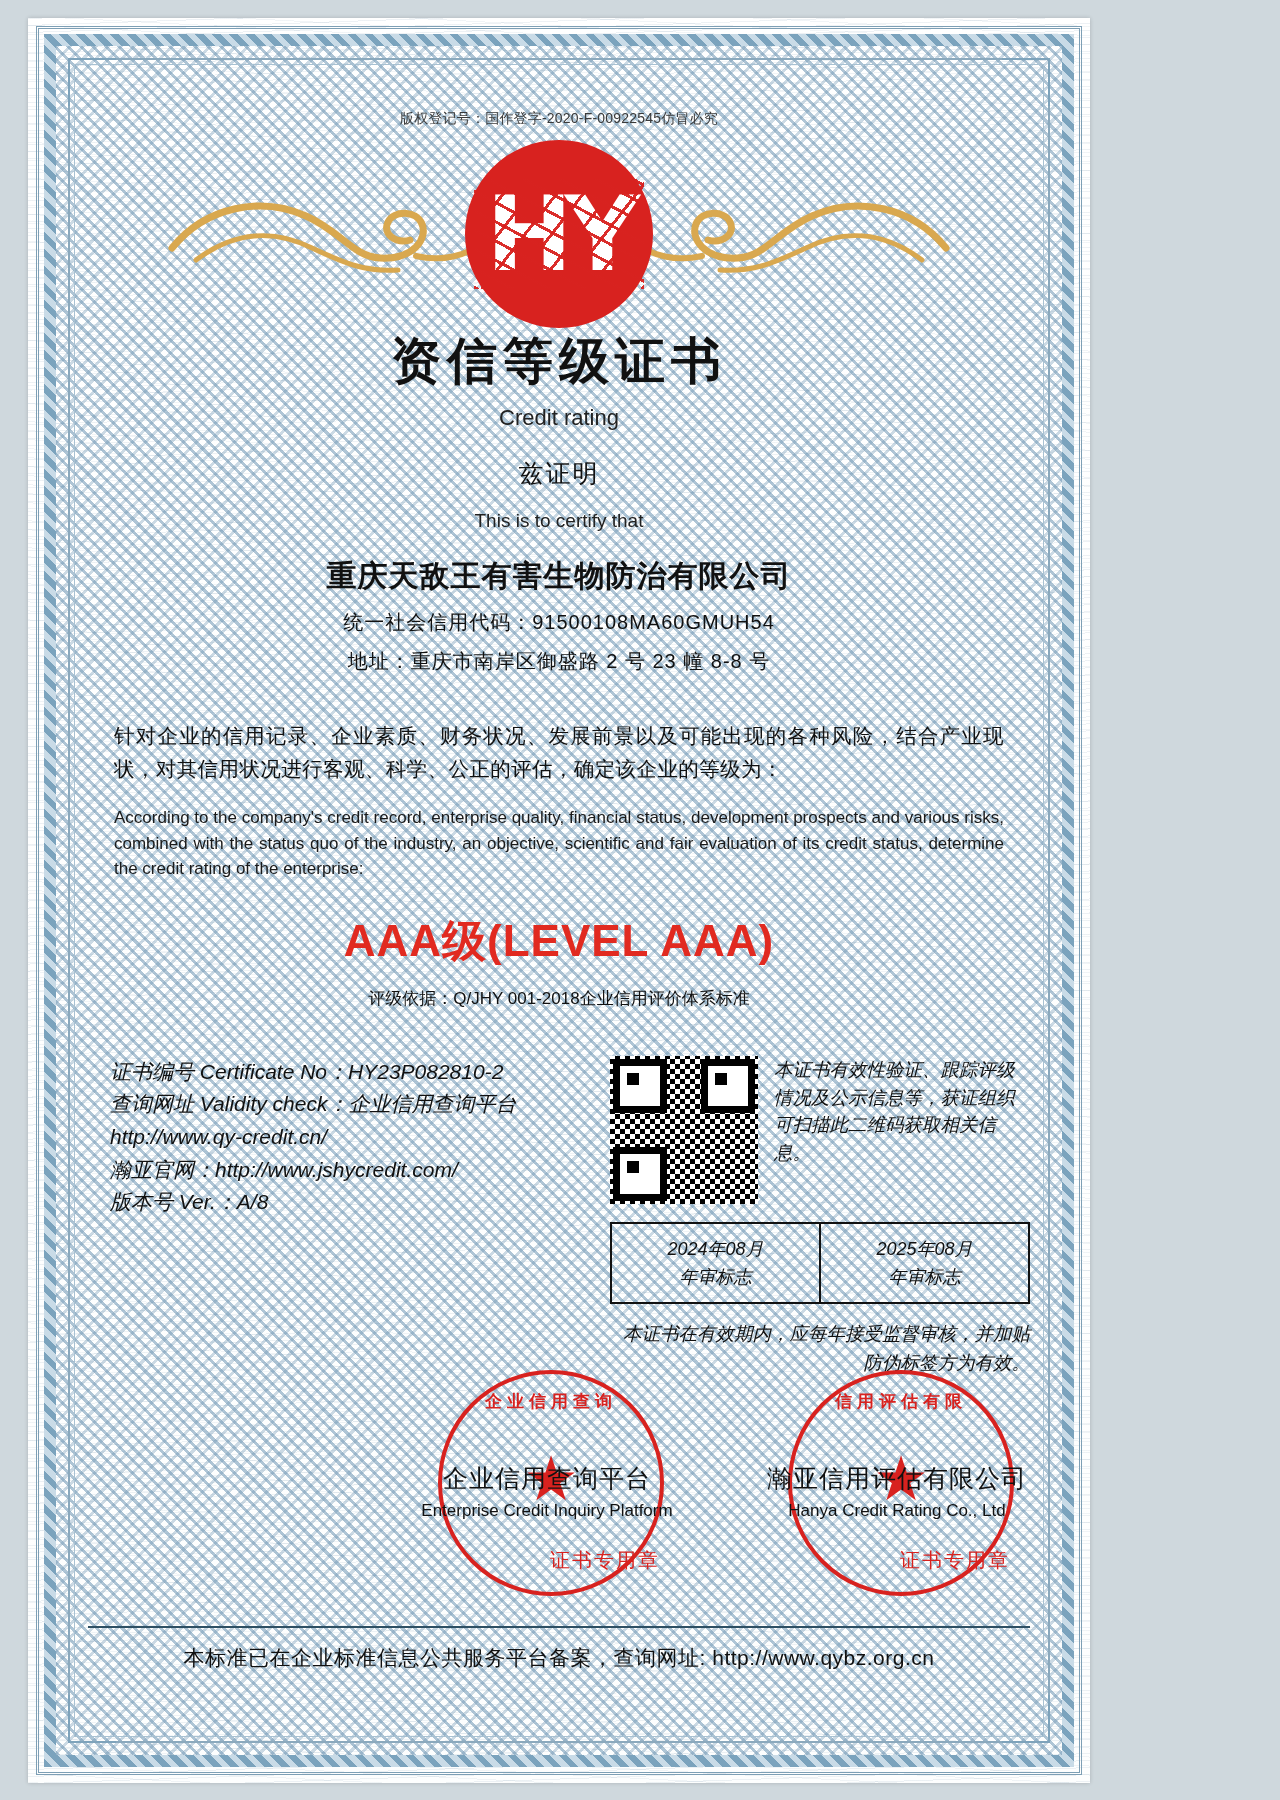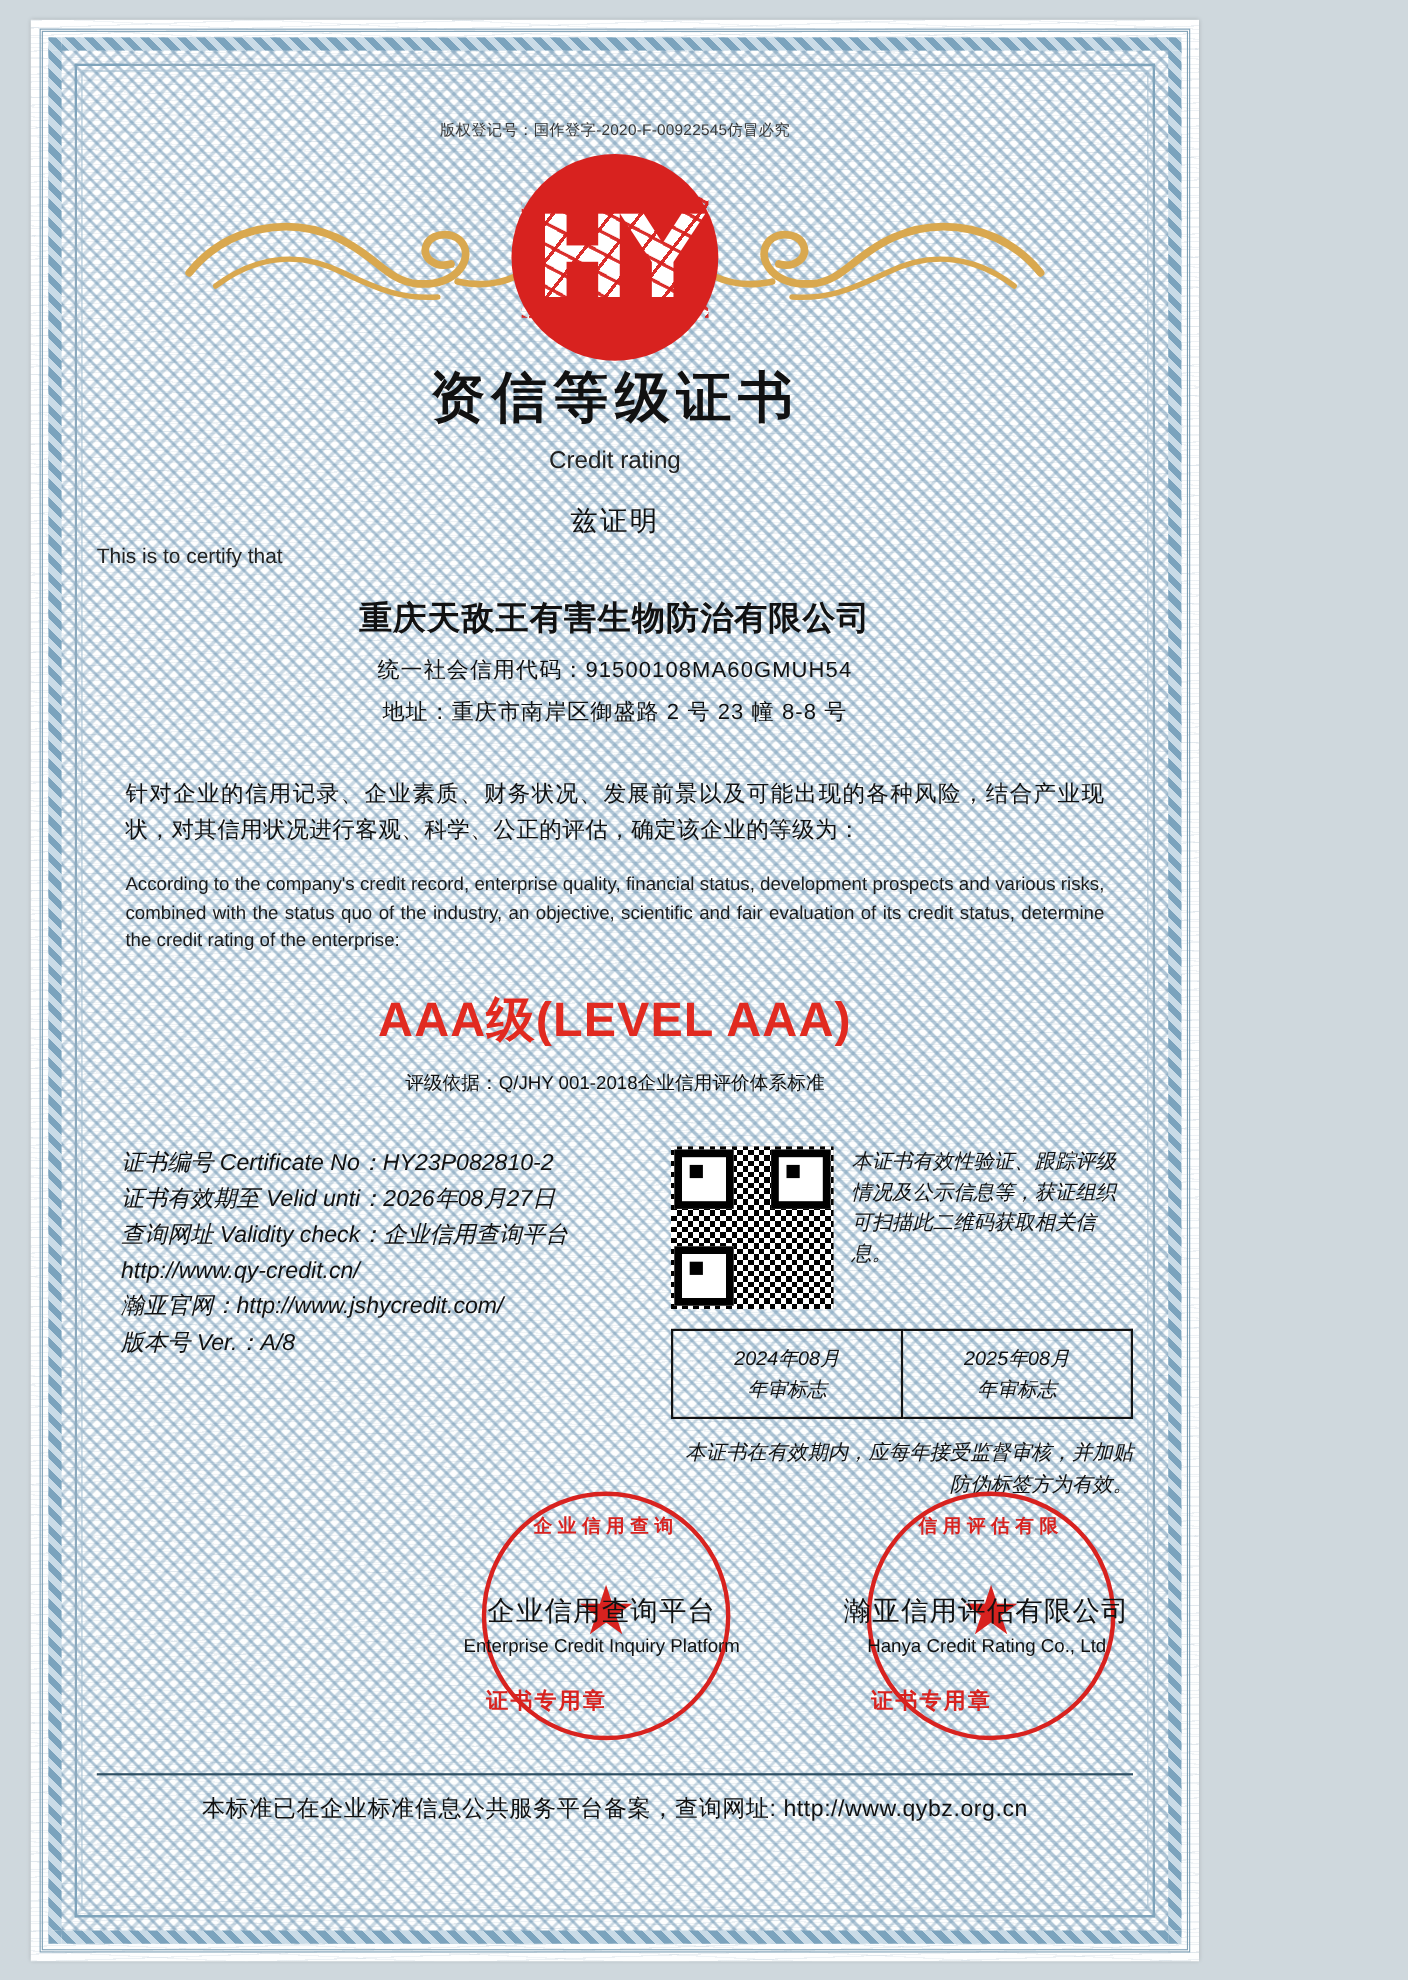--- a/index.html
+++ b/index.html
@@ -126,21 +126,21 @@
   .title-en{
     text-align:center;
     font-size:22px;
     color:#222;
     margin-top:10px;
   }
   .certify-cn{
     text-align:center;font-size:25px;color:#111;margin-top:26px;letter-spacing:2px;
   }
   .certify-en{
-    text-align:left;font-size:19px;color:#222;margin-top:6px;
+    text-align:center;font-size:19px;color:#222;margin-top:20px;
   }
   .company{
     text-align:center;
     font-size:30px;
     font-weight:bold;
     color:#111;
     margin-top:24px;
     letter-spacing:1px;
   }
   .meta-line{
@@ -246,22 +246,22 @@
   .seal.right{left:700px;}
   .seal .star{
     position:absolute;left:50%;top:50%;transform:translate(-50%,-56%);
     font-size:62px;line-height:1;color:#d8221f;
   }
   .seal .arc{
     position:absolute;left:0;right:0;top:16px;text-align:center;
     font-size:17px;font-weight:bold;letter-spacing:5px;
   }
   .seal .bottom-text{
-    position:absolute;left:0;right:0;bottom:18px;text-align:left;
-    font-size:20px;font-weight:bold;letter-spacing:2px;
+    position:absolute;left:0;right:0;bottom:18px;text-align:right;
+    font-size:20px;font-weight:normal;letter-spacing:2px;
   }
   .seal-caption{
     position:absolute;top:92px;width:300px;text-align:center;
   }
   .seal-caption .cn{font-size:25px;color:#111;font-weight:500;letter-spacing:1px;}
   .seal-caption .en{font-size:17px;color:#111;margin-top:6px;}
   .cap-left{left:309px;}
   .cap-right{left:659px;}
 
   .footer{
@@ -321,21 +321,20 @@
       <div class="para-cn">针对企业的信用记录、企业素质、财务状况、发展前景以及可能出现的各种风险，结合产业现状，对其信用状况进行客观、科学、公正的评估，确定该企业的等级为：</div>
       <div class="para-en">According to the company's credit record, enterprise quality, financial status, development prospects and various risks, combined with the status quo of the industry, an objective, scientific and fair evaluation of its credit status, determine the credit rating of the enterprise:</div>
     </div>
 
     <div class="level">AAA级(LEVEL AAA)</div>
     <div class="basis-cn">评级依据：Q/JHY 001-2018企业信用评价体系标准</div>
 
     <div class="details">
       <div class="details-left">
         <div class="dl-row">证书编号 Certificate No：HY23P082810-2</div>
-        <div class="dl-row">证书有效期至 Velid unti：2026年08月27日</div>
         <div class="dl-row">查询网址 Validity check：企业信用查询平台</div>
         <div class="dl-row url">http://www.qy-credit.cn/</div>
         <div class="dl-row url">瀚亚官网：http://www.jshycredit.com/</div>
         <div class="dl-row">版本号 Ver.：A/8</div>
       </div>
 
       <div class="details-right">
         <div class="qr-block">
           <div class="qr">
             <span class="fp a"></span>

